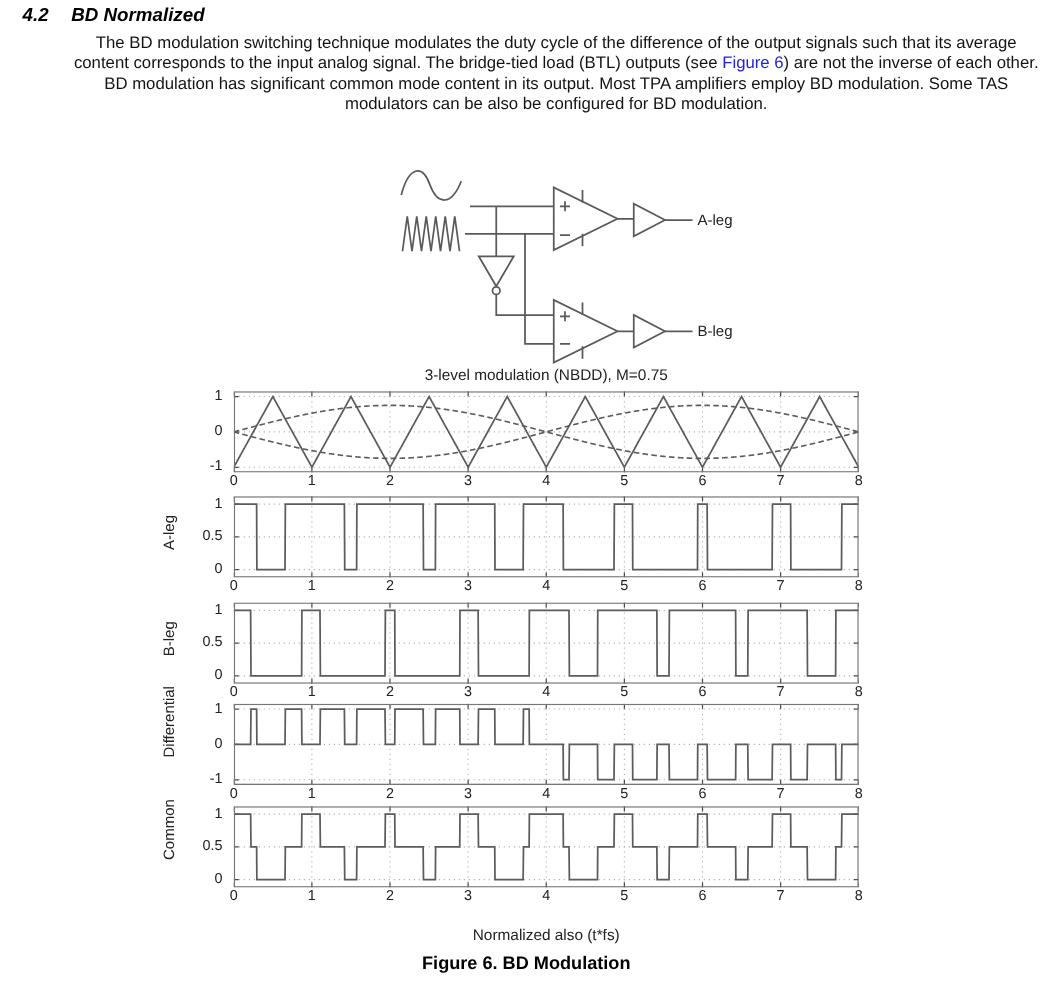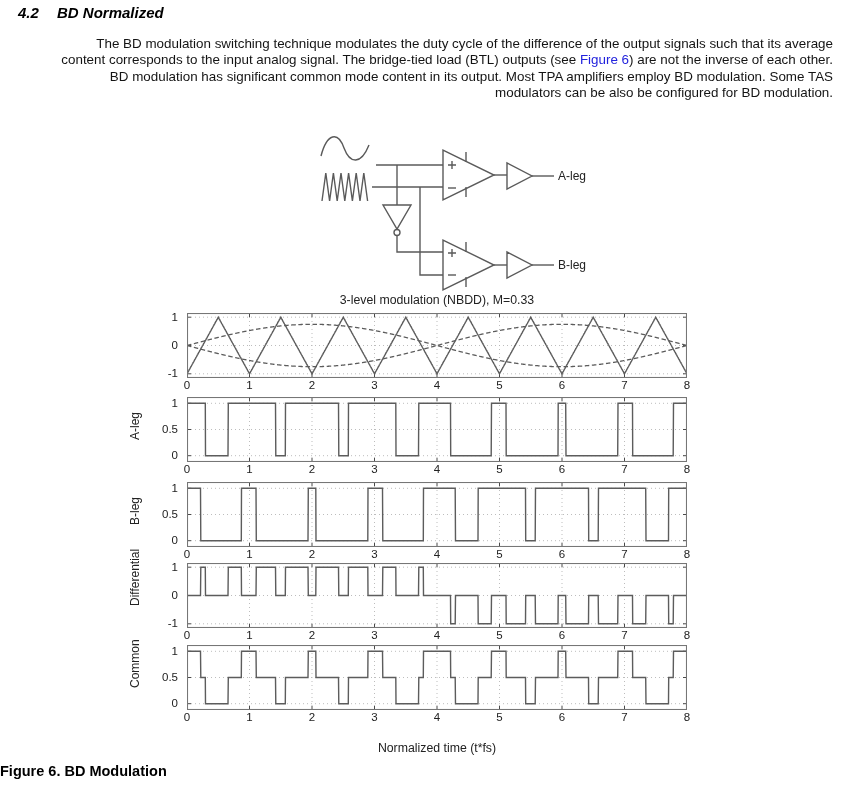--- a/index.html
+++ b/index.html
@@ -8,22 +8,22 @@
     background:#ffffff; font-family:"Liberation Sans", sans-serif; color:#111;
   }
   .abs { position:absolute; }
 
   
   .sec-num { left:18px; top:4px; font-size:15px; font-weight:bold; font-style:italic; color:#000; }
   .sec-title { left:57px; top:4px; font-size:15px; font-weight:bold; font-style:italic; color:#000; }
 
   
   .body-par {
-    left:57px; top:23px; width:776px; font-size:13.4px; line-height:16.1px; color:#141414;
-    text-align:right;
+    left:57px; top:13px; width:776px; font-size:13.4px; line-height:16.1px; color:#141414;
+    text-align:center;
   }
   .doclink { color:var(--link-color,#2222dd); text-decoration:none; cursor:pointer; }
 
   
   .diagram { left:298px; top:126px; }
   .diagram path, .diagram polygon, .diagram line, .diagram polyline {
     stroke:var(--diag,#5a5a5a); stroke-width:1.4; fill:none;
   }
   .diagram circle { stroke:var(--diag,#5a5a5a); stroke-width:1.4; fill:#fff; }
   .diagram text { fill:#222; font-size:12px; font-family:"Liberation Sans",sans-serif; stroke:none; }
@@ -41,21 +41,21 @@
   .yticklabel { position:absolute; right:5px; font-size:11.5px; color:#222; line-height:13px; text-align:right; }
   .xticklabels { position:absolute; left:0; top:66px; width:500px; height:15px; }
   .xticklabel { position:absolute; top:0; width:22px; text-align:center; font-size:11.5px; color:#222; }
   .grid-line { stroke:var(--grid,#b5b5b5); stroke-width:0.9; stroke-dasharray:1 3; }
   .tick-mark { stroke:#4a4a4a; stroke-width:1; }
   .frame { fill:none; stroke:var(--frame,#767676); stroke-width:1.1; }
   .wave { fill:none; stroke:var(--wave,#5c5c5c); stroke-width:1.4; }
   .wave.dashed { stroke-dasharray:4.5 2.6; stroke-width:1.3; }
 
   .x-axis-label { left:187px; top:741px; width:500px; text-align:center; font-size:12.3px; color:#222; }
-  .fig-caption { left:0px; top:763px; width:810px; text-align:left; font-size:14.5px; font-weight:bold; color:#000; }
+  .fig-caption { left:0px; top:763px; width:810px; text-align:center; font-size:14.5px; font-weight:bold; color:#000;padding-left:16px; }
 </style>
 </head>
 <body>
 
 <div class="abs sec-num">4.2</div>
 <div class="abs sec-title">BD Normalized</div>
 
 <p class="abs body-par"><span>The BD modulation switching technique modulates the duty cycle of the difference of the output signals such that its average content corresponds to the input analog signal. The bridge-tied load (BTL) outputs (see </span><a class="doclink">Figure 6</a><span>) are not the inverse of each other. BD modulation has significant common mode content in its output. Most TPA amplifiers employ BD modulation. Some TAS modulators can be also be configured for BD modulation.</span></p>
 
 <svg class="abs diagram" width="300" height="170" viewBox="298 126 300 170">
@@ -85,21 +85,21 @@
   <polygon points="443,240 443,290 494,265"></polygon>
   <path d="M 448 253 H 456 M 452 249 V 257"></path>
   <path d="M 448 275 H 456"></path>
   <path d="M 466 242 V 252 M 466 277 V 287"></path>
   <path d="M 494 265 H 507"></path>
   <polygon points="507,252 507,278 532,265"></polygon>
   <path d="M 532 265 H 554"></path>
   <text x="558" y="269">B-leg</text>
 </svg>
 
-<div class="abs plot-title">3-level modulation (NBDD), M=0.33</div>
+<div class="abs plot-title">3-level modulation (NBDD), M=0.75</div>
 
 <div class="panel" style="top:313px">
   <div class="ylabel"></div>
   <div class="yticklabels">
       <div class="yticklabel" style="top: -2.3px;">1</div>
       <div class="yticklabel" style="top: 26px;">0</div>
       <div class="yticklabel" style="top: 54.3px;">-1</div>
     </div>
   <svg class="plot" viewBox="0 0 500 65">
       <line class="grid-line" x1="62.5" y1="0" x2="62.5" y2="65"></line>
@@ -375,14 +375,14 @@
       <div class="xticklabel" style="left: 114px;">2</div>
       <div class="xticklabel" style="left: 176.5px;">3</div>
       <div class="xticklabel" style="left: 239px;">4</div>
       <div class="xticklabel" style="left: 301.5px;">5</div>
       <div class="xticklabel" style="left: 364px;">6</div>
       <div class="xticklabel" style="left: 426.5px;">7</div>
       <div class="xticklabel" style="left: 489px;">8</div>
     </div>
 </div>
 
-<div class="abs x-axis-label">Normalized time (t*fs)</div>
+<div class="abs x-axis-label">Normalized also (t*fs)</div>
 <div class="abs fig-caption">Figure 6. BD Modulation</div>
 
 </body></html>

